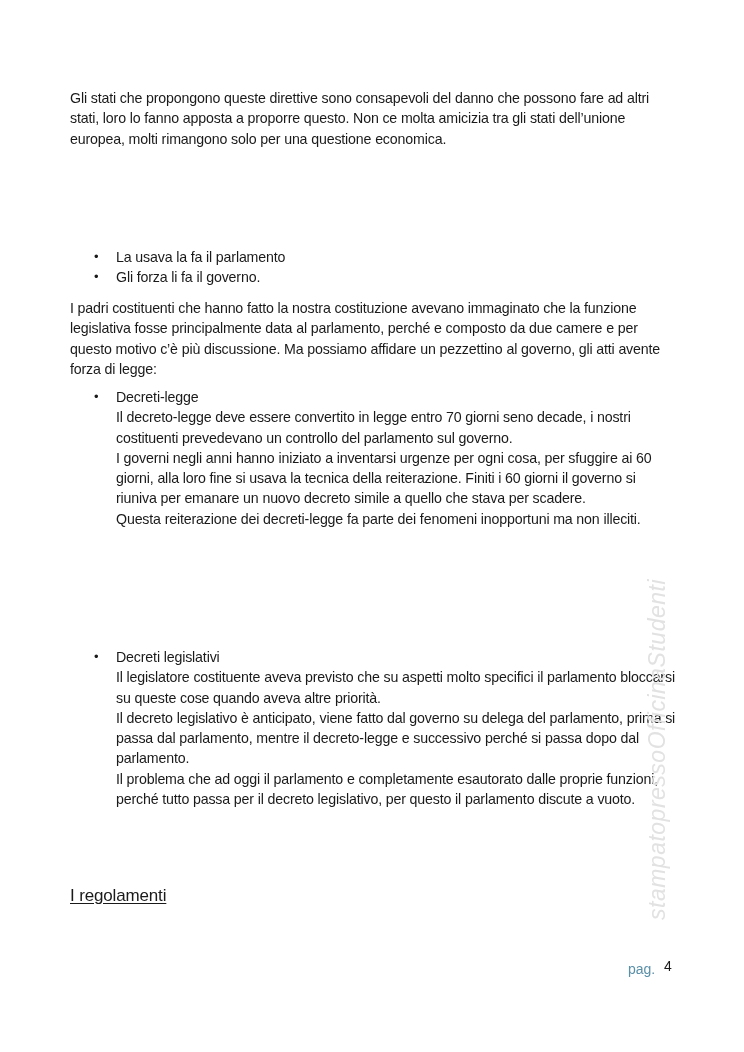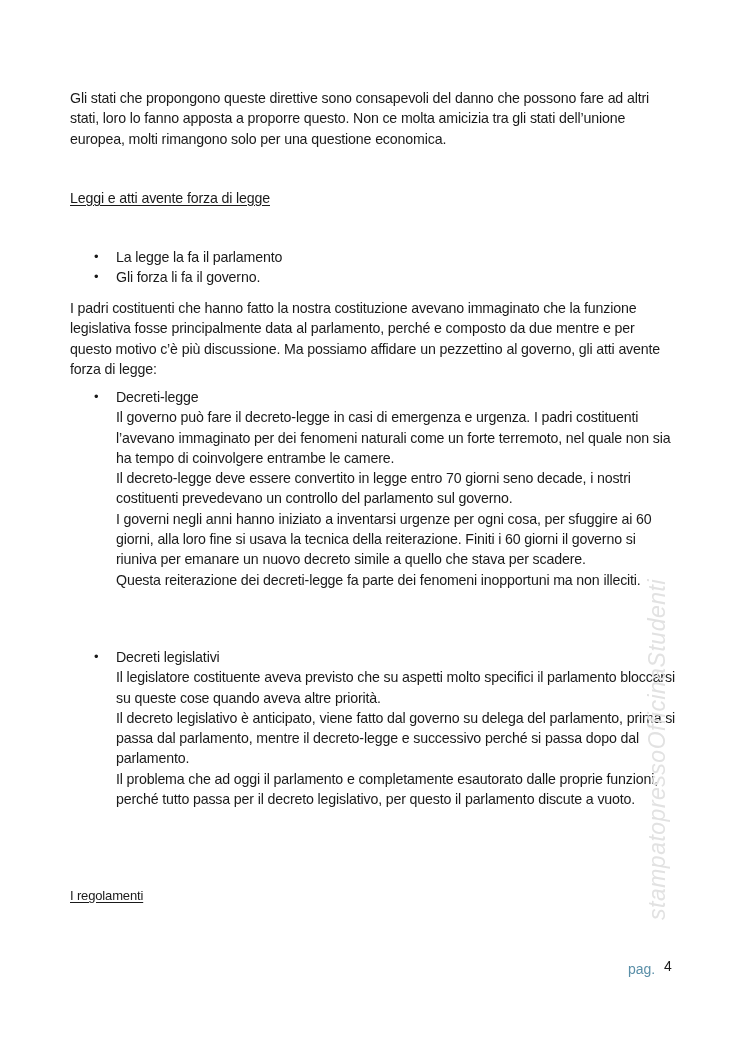--- a/index.html
+++ b/index.html
@@ -94,55 +94,53 @@
       color: #1a1a1a;
     }
   </style>
 </head>
 <body>
 
 <div class="page">
 
   <p class="para p-intro">Gli stati che propongono queste direttive sono consapevoli del danno che possono fare ad altri stati, loro lo fanno apposta a proporre questo. Non ce molta amicizia tra gli stati dell’unione europea, molti rimangono solo per una questione economica.</p>
 
-  <h2 class="heading h-leggi" style="font-size:14.2px;font-weight:normal;">Leggi e atti avente forza di legge</h2>
 
   <ul class="bullet-list list-simple">
     <li>
       <span class="bullet">•</span>
-      <span>La legge la fa il parlamento</span>
+      <span>La usava la fa il parlamento</span>
     </li>
     <li>
       <span class="bullet">•</span>
       <span>Gli forza li fa il governo.</span>
     </li>
   </ul>
 
-  <p class="para p-padri">I padri costituenti che hanno fatto la nostra costituzione avevano immaginato che la funzione legislativa fosse principalmente data al parlamento, perché e composto da due mentre e per questo motivo c’è più discussione. Ma possiamo affidare un pezzettino al governo, gli atti avente forza di legge:</p>
+  <p class="para p-padri">I padri costituenti che hanno fatto la nostra costituzione avevano immaginato che la funzione legislativa fosse principalmente data al parlamento, perché e composto da due camere e per questo motivo c’è più discussione. Ma possiamo affidare un pezzettino al governo, gli atti avente forza di legge:</p>
 
   <ul class="bullet-list list-decreti-legge">
     <li>
       <span class="bullet">•</span>
       <span class="item-title">Decreti-legge</span>
-      <span class="item-line">Il governo può fare il decreto-legge in casi di emergenza e urgenza. I padri costituenti l’avevano immaginato per dei fenomeni naturali come un forte terremoto, nel quale non sia ha tempo di coinvolgere entrambe le camere.</span>
       <span class="item-line">Il decreto-legge deve essere convertito in legge entro 70 giorni seno decade, i nostri costituenti prevedevano un controllo del parlamento sul governo.</span>
       <span class="item-line">I governi negli anni hanno iniziato a inventarsi urgenze per ogni cosa, per sfuggire ai 60 giorni, alla loro fine si usava la tecnica della reiterazione. Finiti i 60 giorni il governo si riuniva per emanare un nuovo decreto simile a quello che stava per scadere.</span>
       <span class="item-line">Questa reiterazione dei decreti-legge fa parte dei fenomeni inopportuni ma non illeciti.</span>
     </li>
   </ul>
 
   <ul class="bullet-list list-decreti-leg">
     <li>
       <span class="bullet">•</span>
       <span class="item-title">Decreti legislativi</span>
       <span class="item-line">Il legislatore costituente aveva previsto che su aspetti molto specifici il parlamento bloccarsi su queste cose quando aveva altre priorità.</span>
       <span class="item-line">Il decreto legislativo è anticipato, viene fatto dal governo su delega del parlamento, prima si passa dal parlamento, mentre il decreto-legge e successivo perché si passa dopo dal parlamento.</span>
       <span class="item-line">Il problema che ad oggi il parlamento e completamente esautorato dalle proprie funzioni, perché tutto passa per il decreto legislativo, per questo il parlamento discute a vuoto.</span>
     </li>
   </ul>
 
-  <h2 class="heading h-regolamenti" style="font-size:13px;font-weight:normal;">I regolamenti</h2>
+  <h2 class="heading h-regolamenti" style="font-size:17px;font-weight:normal;">I regolamenti</h2>
 
   <div class="watermark">stampatopressoOfficinaStudenti</div>
 
   <span class="footer-pag">pag.</span>
   <span class="footer-num">4</span>
 </div>
 
 </body></html>

